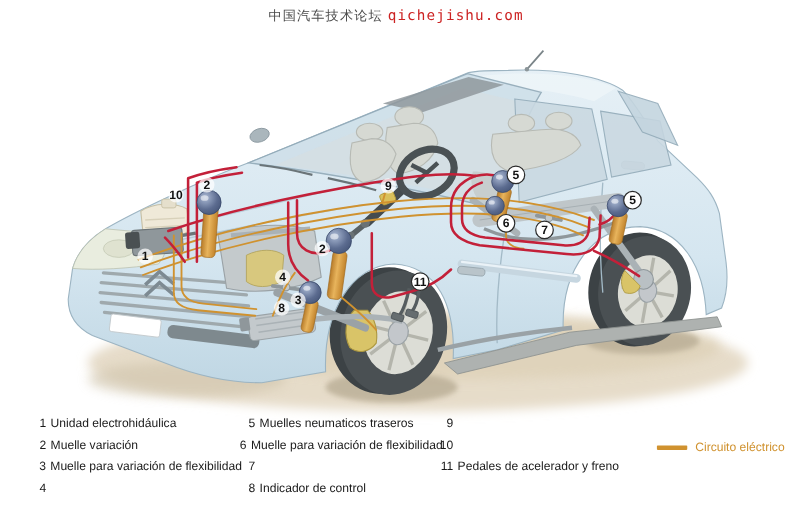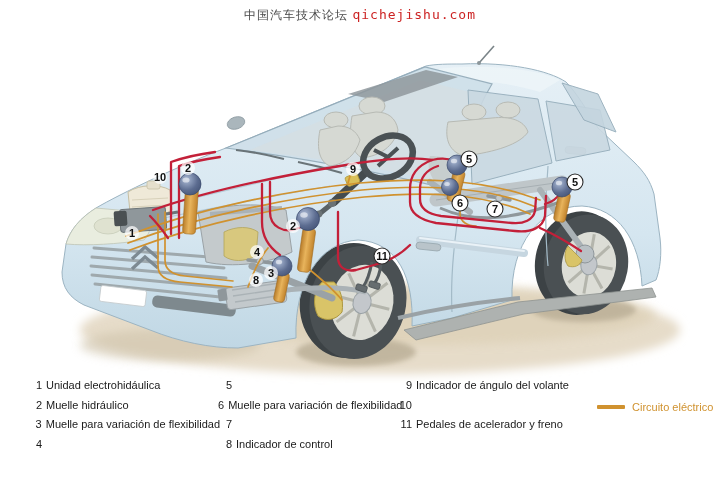--- a/index.html
+++ b/index.html
@@ -354,50 +354,50 @@
   </svg>
 
   <div class="legend">
     <div class="lcol lcol-1">
       <div class="lrow">
           <span class="num">1</span>
           <span class="lbl">Unidad electrohidáulica</span>
         </div>
       <div class="lrow">
           <span class="num">2</span>
-          <span class="lbl">Muelle hidráulico</span>
+          <span class="lbl">Muelle variación</span>
         </div>
       <div class="lrow">
           <span class="num">3</span>
           <span class="lbl">Muelle para variación de flexibilidad</span>
         </div>
       <div class="lrow">
           <span class="num">4</span>
         </div>
     </div>
     <div class="lcol lcol-2">
       <div class="lrow">
           <span class="num">5</span>
+          <span class="lbl">Muelles neumaticos traseros</span>
         </div>
       <div class="lrow">
           <span class="num">6</span>
           <span class="lbl">Muelle para variación de flexibilidad</span>
         </div>
       <div class="lrow">
           <span class="num">7</span>
         </div>
       <div class="lrow">
           <span class="num">8</span>
           <span class="lbl">Indicador de control</span>
         </div>
     </div>
     <div class="lcol lcol-3">
       <div class="lrow">
           <span class="num">9</span>
-          <span class="lbl">Indicador de ángulo del volante</span>
         </div>
       <div class="lrow">
           <span class="num">10</span>
         </div>
       <div class="lrow">
           <span class="num">11</span>
           <span class="lbl">Pedales de acelerador y freno</span>
         </div>
     </div>
 

